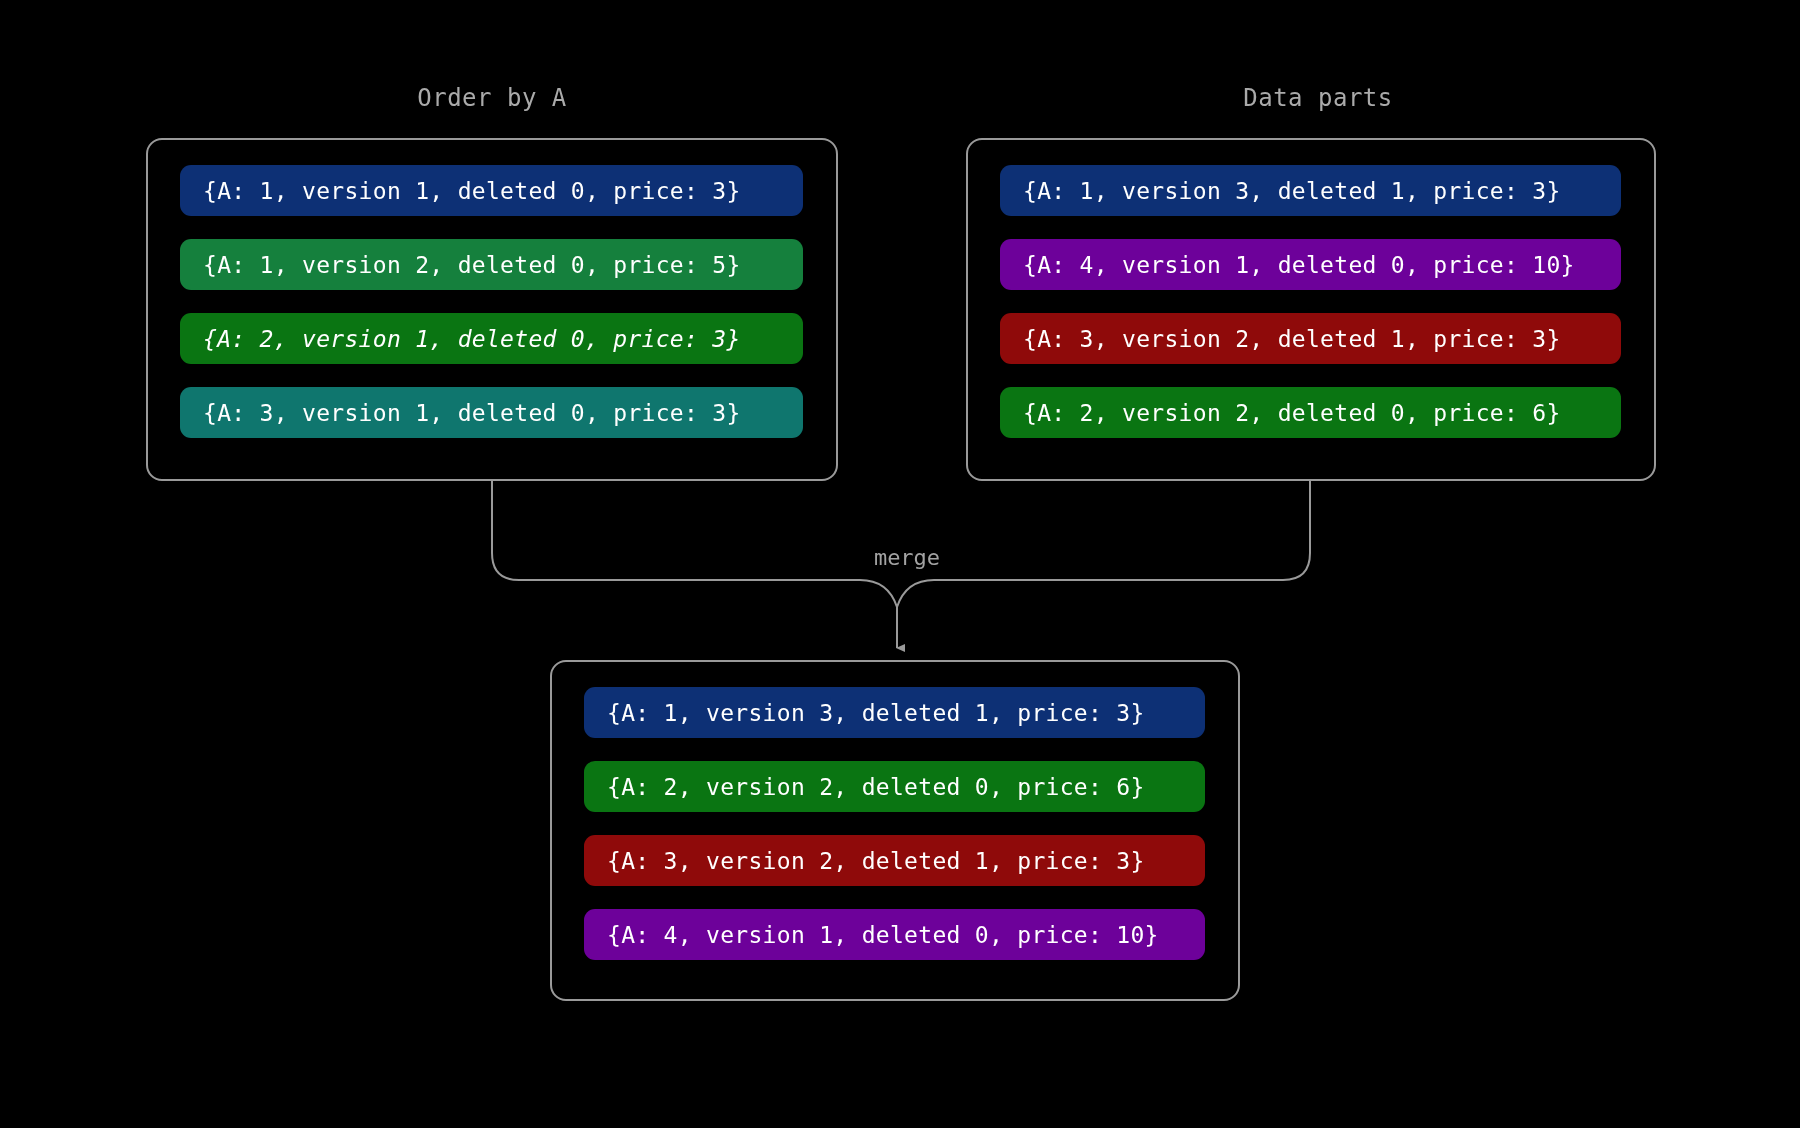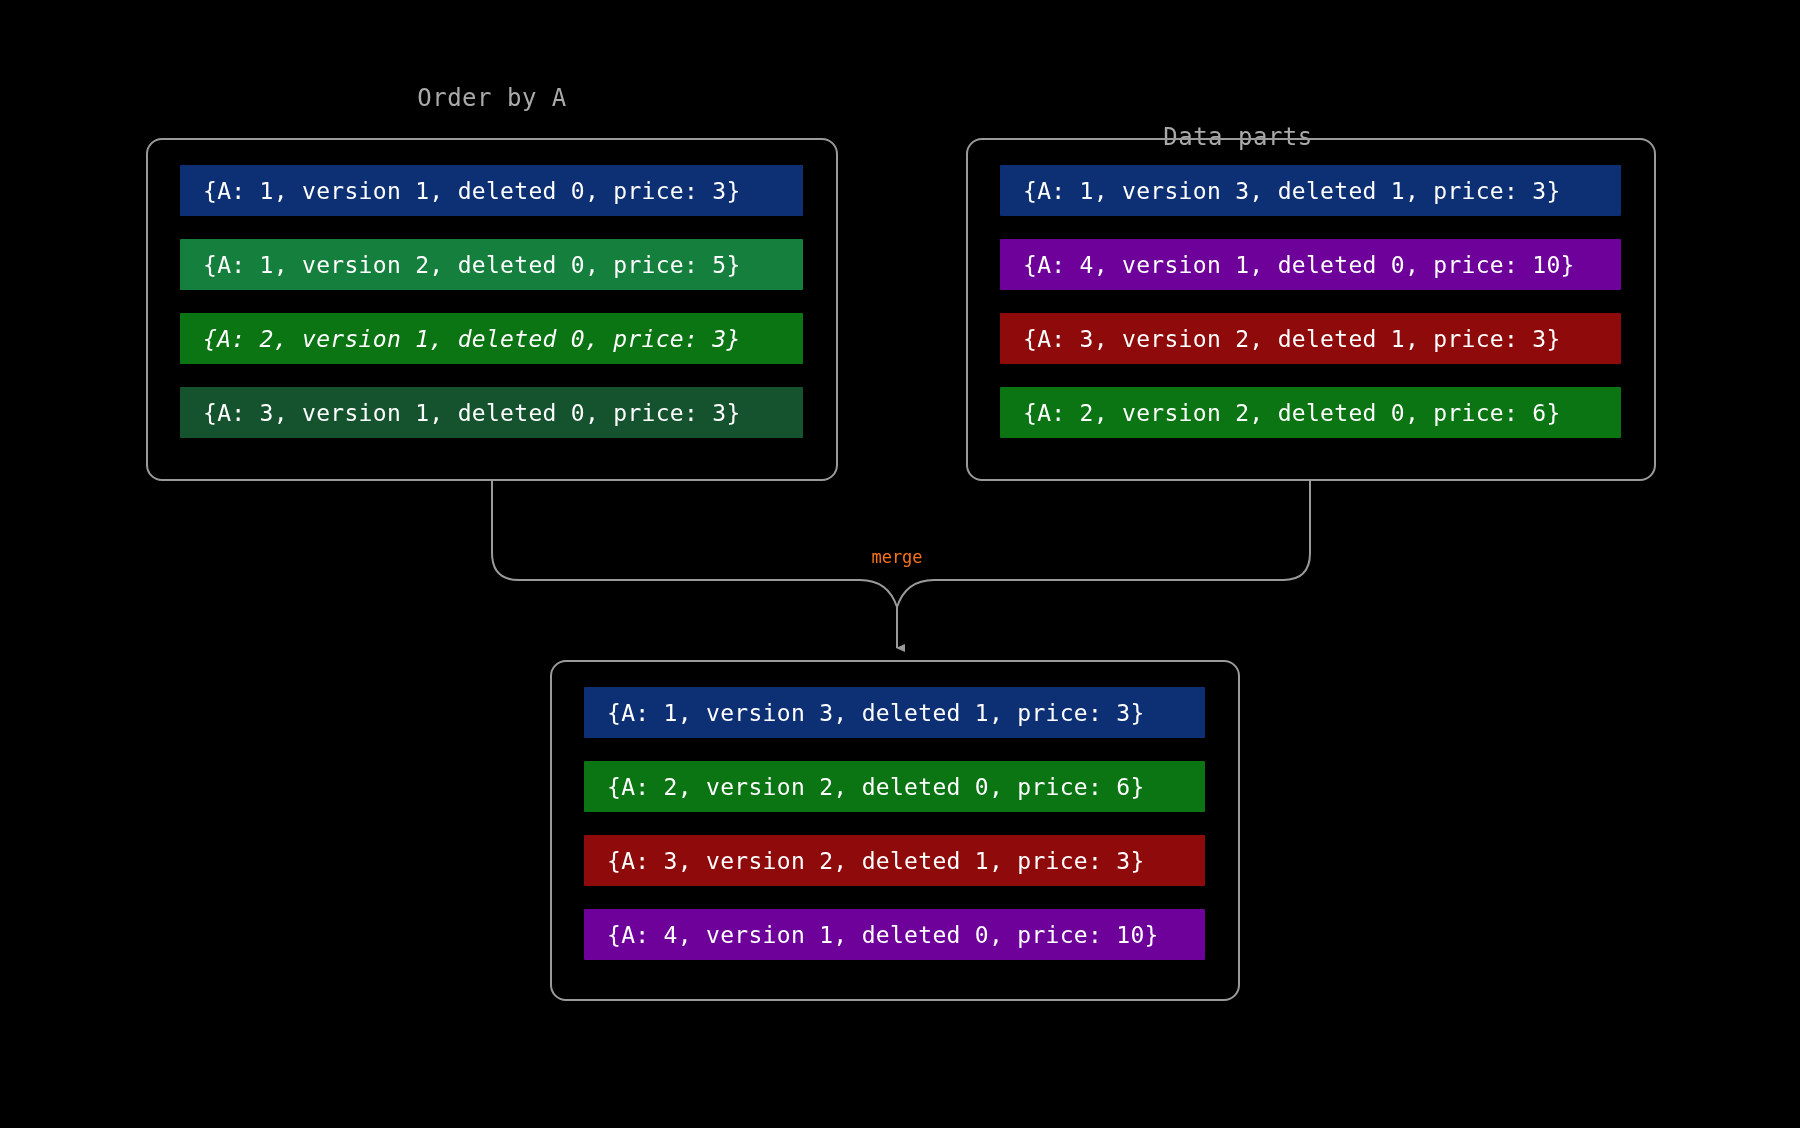--- a/index.html
+++ b/index.html
@@ -55,38 +55,39 @@
     right: 33px;
     top: 25px;
     display: flex;
     flex-direction: column;
     gap: 23px;
   }
 
   
   .row-pill {
     height: 51px;
-    border-radius: 1px;
+    border-radius: 11px;
     display: flex;
     align-items: center;
     padding-left: 23px;
     box-sizing: border-box;
     color: #ffffff;
     font-size: 23px;
     letter-spacing: 0.3px;
     white-space: nowrap;
   }
 
   
   #merge-label {
     position: absolute;
-    color: #f97316;
-    font-size: 17px;
+    color: #a3a3a3;
+    font-size: 22px;
     white-space: nowrap;
     transform: translate(-50%, -50%);
+    margin-left: 10px;
   }
 </style>
 </head>
 <body>
 
 <div id="diagram-root">
 
   <svg id="connector-layer" viewBox="0 0 1800 1128" width="1800" height="1128" xmlns="http://www.w3.org/2000/svg">
     <defs>
       <marker id="arrowhead" markerWidth="10" markerHeight="10" refX="5" refY="8" orient="auto" markerUnits="userSpaceOnUse">
@@ -101,25 +102,25 @@
     <path d="M 897 605 L 897 648" fill="none" stroke="#9a9a9a" stroke-width="2" marker-end="url(#arrowhead)"></path>
   </svg>
 
   <div class="panel-title" style="left:492px; top:84px;">Order by A</div>
 
   <div class="panel" style="left:146px; top:138px; width:692px; height:343px;">
     <div class="panel-inner">
       <div class="row-pill" style="background:#0d3075;">{A: 1, version 1, deleted 0, price: 3}</div>
       <div class="row-pill" style="background:#15803d;">{A: 1, version 2, deleted 0, price: 5}</div>
       <div class="row-pill" style="background:#0a7512;font-style:italic;">{A: 2, version 1, deleted 0, price: 3}</div>
-      <div class="row-pill" style="background:#14532d;">{A: 3, version 1, deleted 0, price: 3}</div>
+      <div class="row-pill" style="background:#0f766e;">{A: 3, version 1, deleted 0, price: 3}</div>
     </div>
   </div>
 
-  <div class="panel-title" style="left:1238px; top:84px;margin-top:39px;">Data parts</div>
+  <div class="panel-title" style="left:1318px; top:84px;">Data parts</div>
 
   <div class="panel" style="left:966px; top:138px; width:690px; height:343px;">
     <div class="panel-inner">
       <div class="row-pill" style="background:#0d3075;">{A: 1, version 3, deleted 1, price: 3}</div>
       <div class="row-pill" style="background:#6d019a;">{A: 4, version 1, deleted 0, price: 10}</div>
       <div class="row-pill" style="background:#8f0a0a;">{A: 3, version 2, deleted 1, price: 3}</div>
       <div class="row-pill" style="background:#0a7512;">{A: 2, version 2, deleted 0, price: 6}</div>
     </div>
   </div>
 

